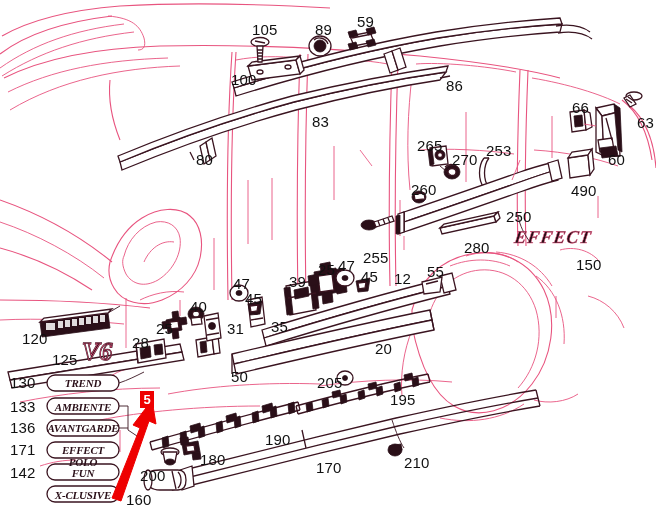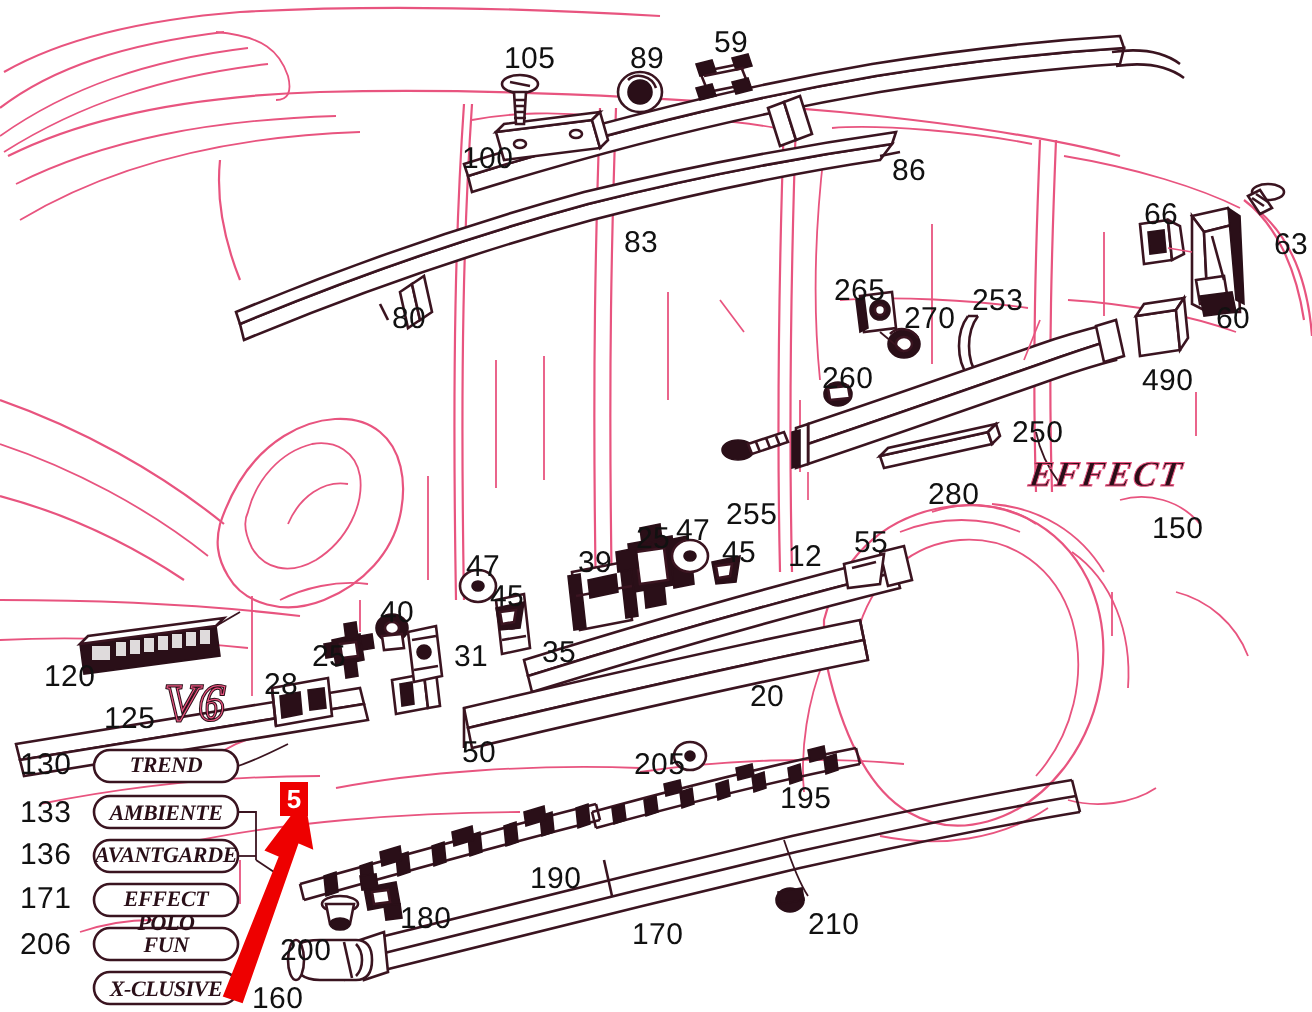--- a/index.html
+++ b/index.html
@@ -531,19 +531,19 @@
     </div>
   <div id="legend">
       <div class="lbl" style="left: 10px; top: 375px; text-align: center;">130</div>
       <div style="position: absolute; left: 47px; width: 72px; text-align: center; top: 377px; font-family: &quot;Liberation Serif&quot;, serif; font-size: 11px; font-weight: bold; font-style: italic; color: rgb(42, 15, 24); letter-spacing: -0.2px;">TREND</div>
       <div class="lbl" style="left: 10px; top: 399px;">133</div>
       <div style="position: absolute; left: 47px; width: 72px; text-align: center; top: 401px; font-family: &quot;Liberation Serif&quot;, serif; font-size: 11px; font-weight: bold; font-style: italic; color: rgb(42, 15, 24); letter-spacing: -0.2px;">AMBIENTE</div>
       <div class="lbl" style="left: 10px; top: 420px;">136</div>
       <div style="position: absolute; left: 47px; width: 72px; text-align: center; top: 422px; font-family: &quot;Liberation Serif&quot;, serif; font-size: 11px; font-weight: bold; font-style: italic; color: rgb(42, 15, 24); letter-spacing: -0.2px;">AVANTGARDE</div>
       <div class="lbl" style="left: 10px; top: 442px;">171</div>
       <div style="position: absolute; left: 47px; width: 72px; text-align: center; top: 444px; font-family: &quot;Liberation Serif&quot;, serif; font-size: 11px; font-weight: bold; font-style: italic; color: rgb(42, 15, 24); letter-spacing: -0.2px;">EFFECT POLO</div>
-      <div class="lbl" style="left: 10px; top: 465px;">206</div>
+      <div class="lbl" style="left: 10px; top: 465px;">142</div>
       <div style="position: absolute; left: 47px; width: 72px; text-align: center; top: 467px; font-family: &quot;Liberation Serif&quot;, serif; font-size: 11px; font-weight: bold; font-style: italic; color: rgb(42, 15, 24); letter-spacing: -0.2px;">FUN</div>
       <div class="lbl" style="left: 10px; top: 508px;">145</div>
       <div style="position: absolute; left: 47px; width: 72px; text-align: center; top: 489px; font-family: &quot;Liberation Serif&quot;, serif; font-size: 11px; font-weight: bold; font-style: italic; color: rgb(42, 15, 24); letter-spacing: -0.2px;">X-CLUSIVE</div>
     </div>
 
 </div>
 
 </body></html>

